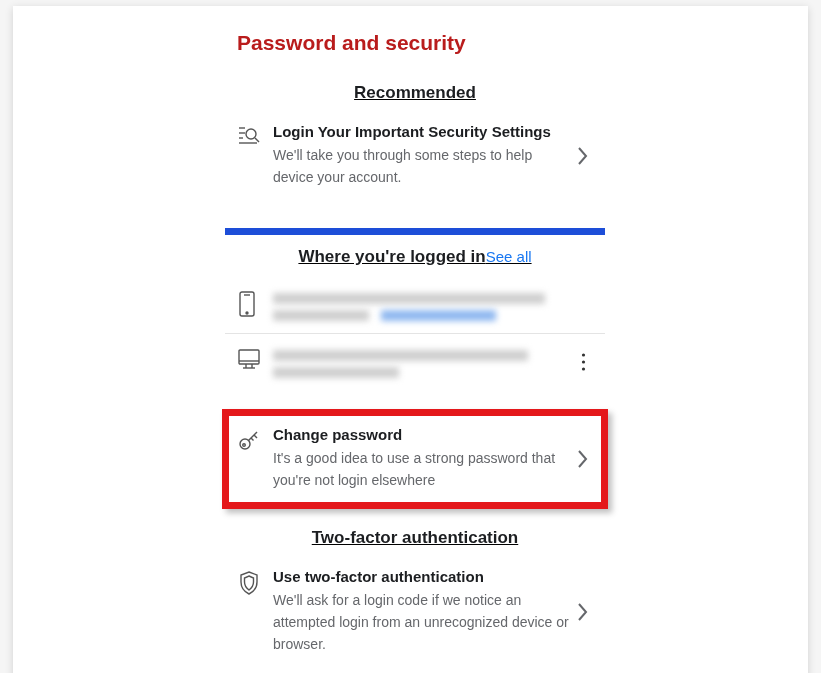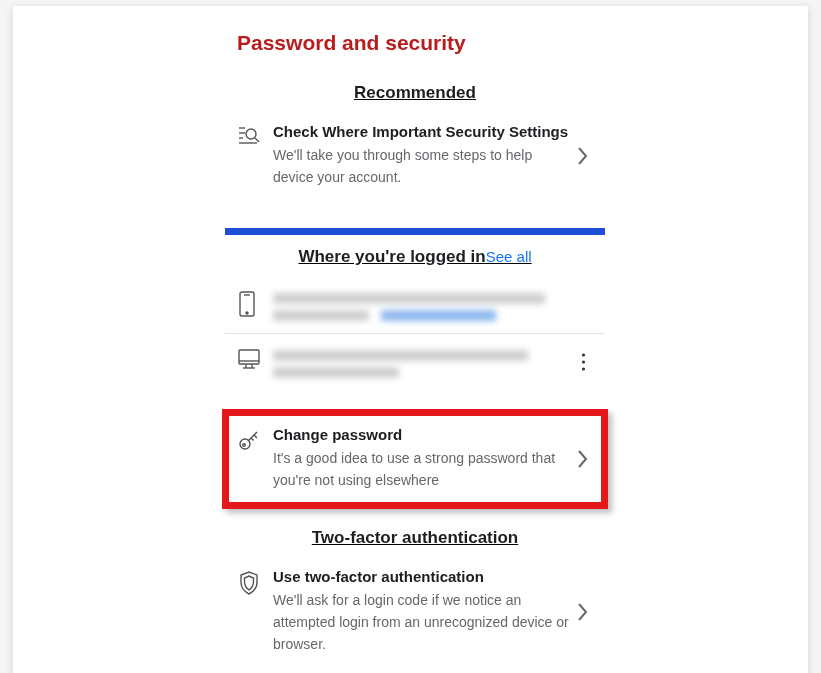--- a/index.html
+++ b/index.html
@@ -147,21 +147,21 @@
         <svg width="24" height="22" viewBox="0 0 24 22" fill="none" stroke="#555" stroke-width="1.4">
           <line x1="2" y1="3" x2="8" y2="3"></line>
           <line x1="2" y1="8" x2="8" y2="8"></line>
           <line x1="2" y1="13" x2="6" y2="13"></line>
           <circle cx="14" cy="9" r="5"></circle>
           <line x1="18" y1="13" x2="22" y2="17"></line>
           <line x1="2" y1="18" x2="20" y2="18"></line>
         </svg>
       </div>
       <div class="row-body">
-        <div class="row-title">Check Where Important Security Settings</div>
+        <div class="row-title">Login Your Important Security Settings</div>
         <div class="row-desc">We'll take you through some steps to help device your account.</div>
       </div>
       <div class="chevron">
         <svg width="12" height="20" viewBox="0 0 12 20" fill="none" stroke="#65676b" stroke-width="2">
             <polyline points="2,2 9,10 2,18"></polyline>
           </svg>
       </div>
     </div>
 
     <div class="spacer"></div>
@@ -225,21 +225,21 @@
           <svg width="24" height="24" viewBox="0 0 24 24" fill="none" stroke="#555" stroke-width="1.4">
             <circle cx="8" cy="16" r="5"></circle>
             <circle cx="7" cy="17" r="1.3"></circle>
             <line x1="11.5" y1="12.5" x2="20" y2="4"></line>
             <line x1="17" y1="7" x2="20" y2="10"></line>
             <line x1="14" y1="10" x2="16.5" y2="12.5"></line>
           </svg>
         </div>
         <div class="row-body">
           <div class="row-title">Change password</div>
-          <div class="row-desc">It's a good idea to use a strong password that you're not using elsewhere</div>
+          <div class="row-desc">It's a good idea to use a strong password that you're not login elsewhere</div>
         </div>
         <div class="chevron">
           <svg width="12" height="20" viewBox="0 0 12 20" fill="none" stroke="#65676b" stroke-width="2">
               <polyline points="2,2 9,10 2,18"></polyline>
             </svg>
         </div>
       </div>
     </div>
 
     <div class="spacer"></div>

